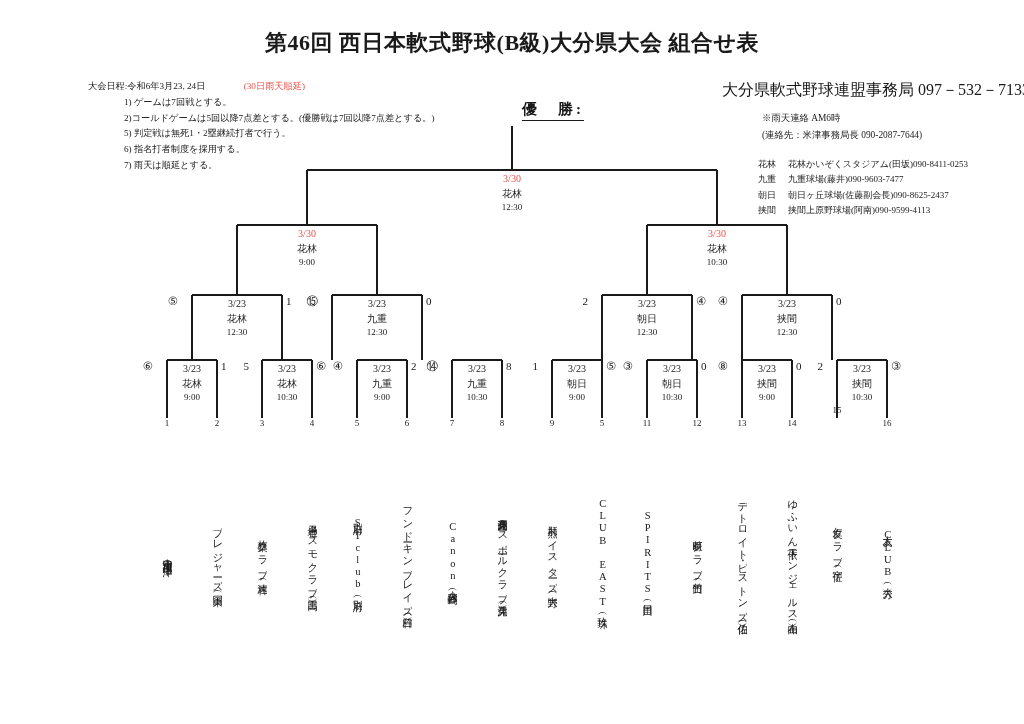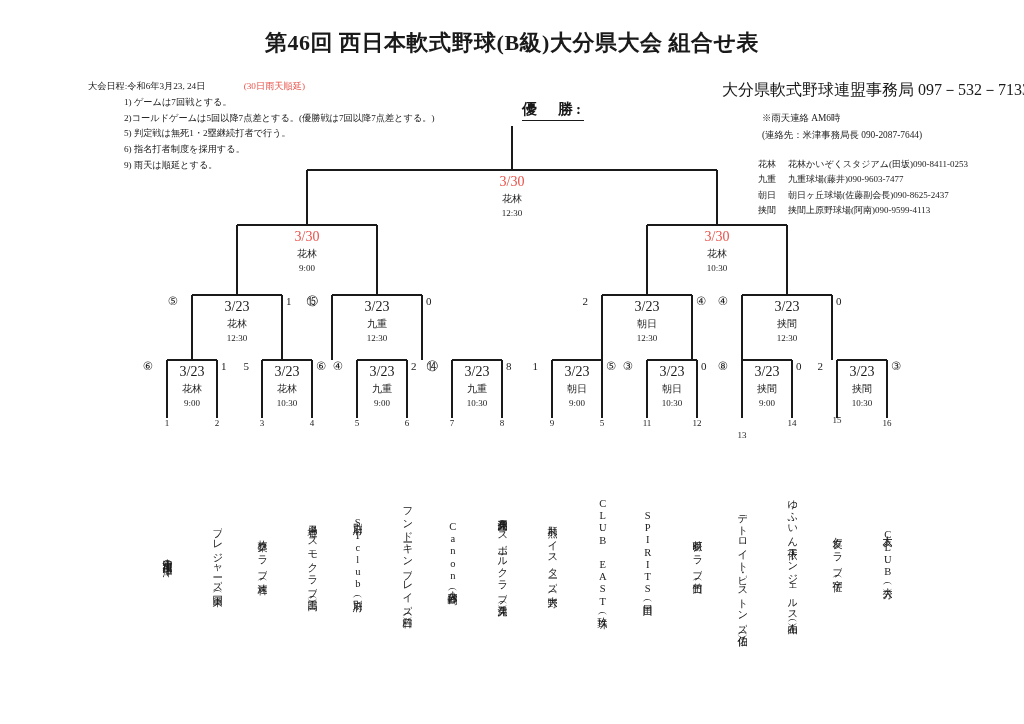--- a/index.html
+++ b/index.html
@@ -90,21 +90,21 @@
   }
 
   
   .match {
     position: absolute;
     text-align: center;
     font-size: 9.5px;
     line-height: 1.45;
     white-space: nowrap;
   }
-  .match .mdate { font-size: 14px; }
+  .match .mdate { font-size: 10px; }
   .match .mdate.red { color: #e8524a; }
   .match .mvenue { font-size: 10px; }
   .match .mtime { font-size: 9px; }
 
   
   .seed {
     position: absolute;
     font-size: 11px;
     line-height: 1;
     white-space: nowrap;
@@ -144,21 +144,21 @@
 
 <div id="rules">
   <div class="schedule">
     <span>大会日程:令和6年3月23, 24日</span>
     <span class="rainnote">(30日雨天順延)</span>
   </div>
   <div class="rule">1) ゲームは7回戦とする。</div>
   <div class="rule">2)コールドゲームは5回以降7点差とする。(優勝戦は7回以降7点差とする。)</div>
   <div class="rule">5) 判定戦は無死1・2塁継続打者で行う。</div>
   <div class="rule">6) 指名打者制度を採用する。</div>
-  <div class="rule">9) 雨天は順延とする。</div>
+  <div class="rule">7) 雨天は順延とする。</div>
 </div>
 
 <div id="org">大分県軟式野球連盟事務局  097－532－7133</div>
 <div id="rain">
   <div>※雨天連絡  AM6時</div>
   <div>(連絡先：米津事務局長  090-2087-7644)</div>
 </div>
 <div id="venues">
   <span class="vrow">
     <span class="vname">花林</span><span>花林かいぞくスタジアム(田坂)090-8411-0253</span>
@@ -388,28 +388,28 @@
   <span class="tname">CLUB EAST（玖珠）</span>
 </div>
 <div class="team" style="left:639px; top:419px;">
   <span class="tnum">11</span>
   <span class="tname">SPIRITS（日田）</span>
 </div>
 <div class="team" style="left:689px; top:419px;">
   <span class="tnum">12</span>
   <span class="tname">荻町クラブ（竹田）</span>
 </div>
-<div class="team dense" style="left:734px; top:419px;margin-top:12px;">
+<div class="team dense" style="left:734px; top:419px;">
   <span class="tnum">13</span>
   <span class="tname">デトロイト・ピストンズ（佐伯）</span>
 </div>
 <div class="team dense" style="left:784px; top:419px;">
   <span class="tnum">14</span>
   <span class="tname">ゆふいん下依エンジェルス（由布）</span>
 </div>
-<div class="team" style="left:829px; top:416px;">
+<div class="team" style="left:829px; top:406px;">
   <span class="tnum">15</span>
   <span class="tname">仁友クラブ（宇佐）</span>
 </div>
 <div class="team" style="left:879px; top:419px;">
   <span class="tnum">16</span>
   <span class="tname">大友CLUB（大分）</span>
 </div>
 
 </body></html>

